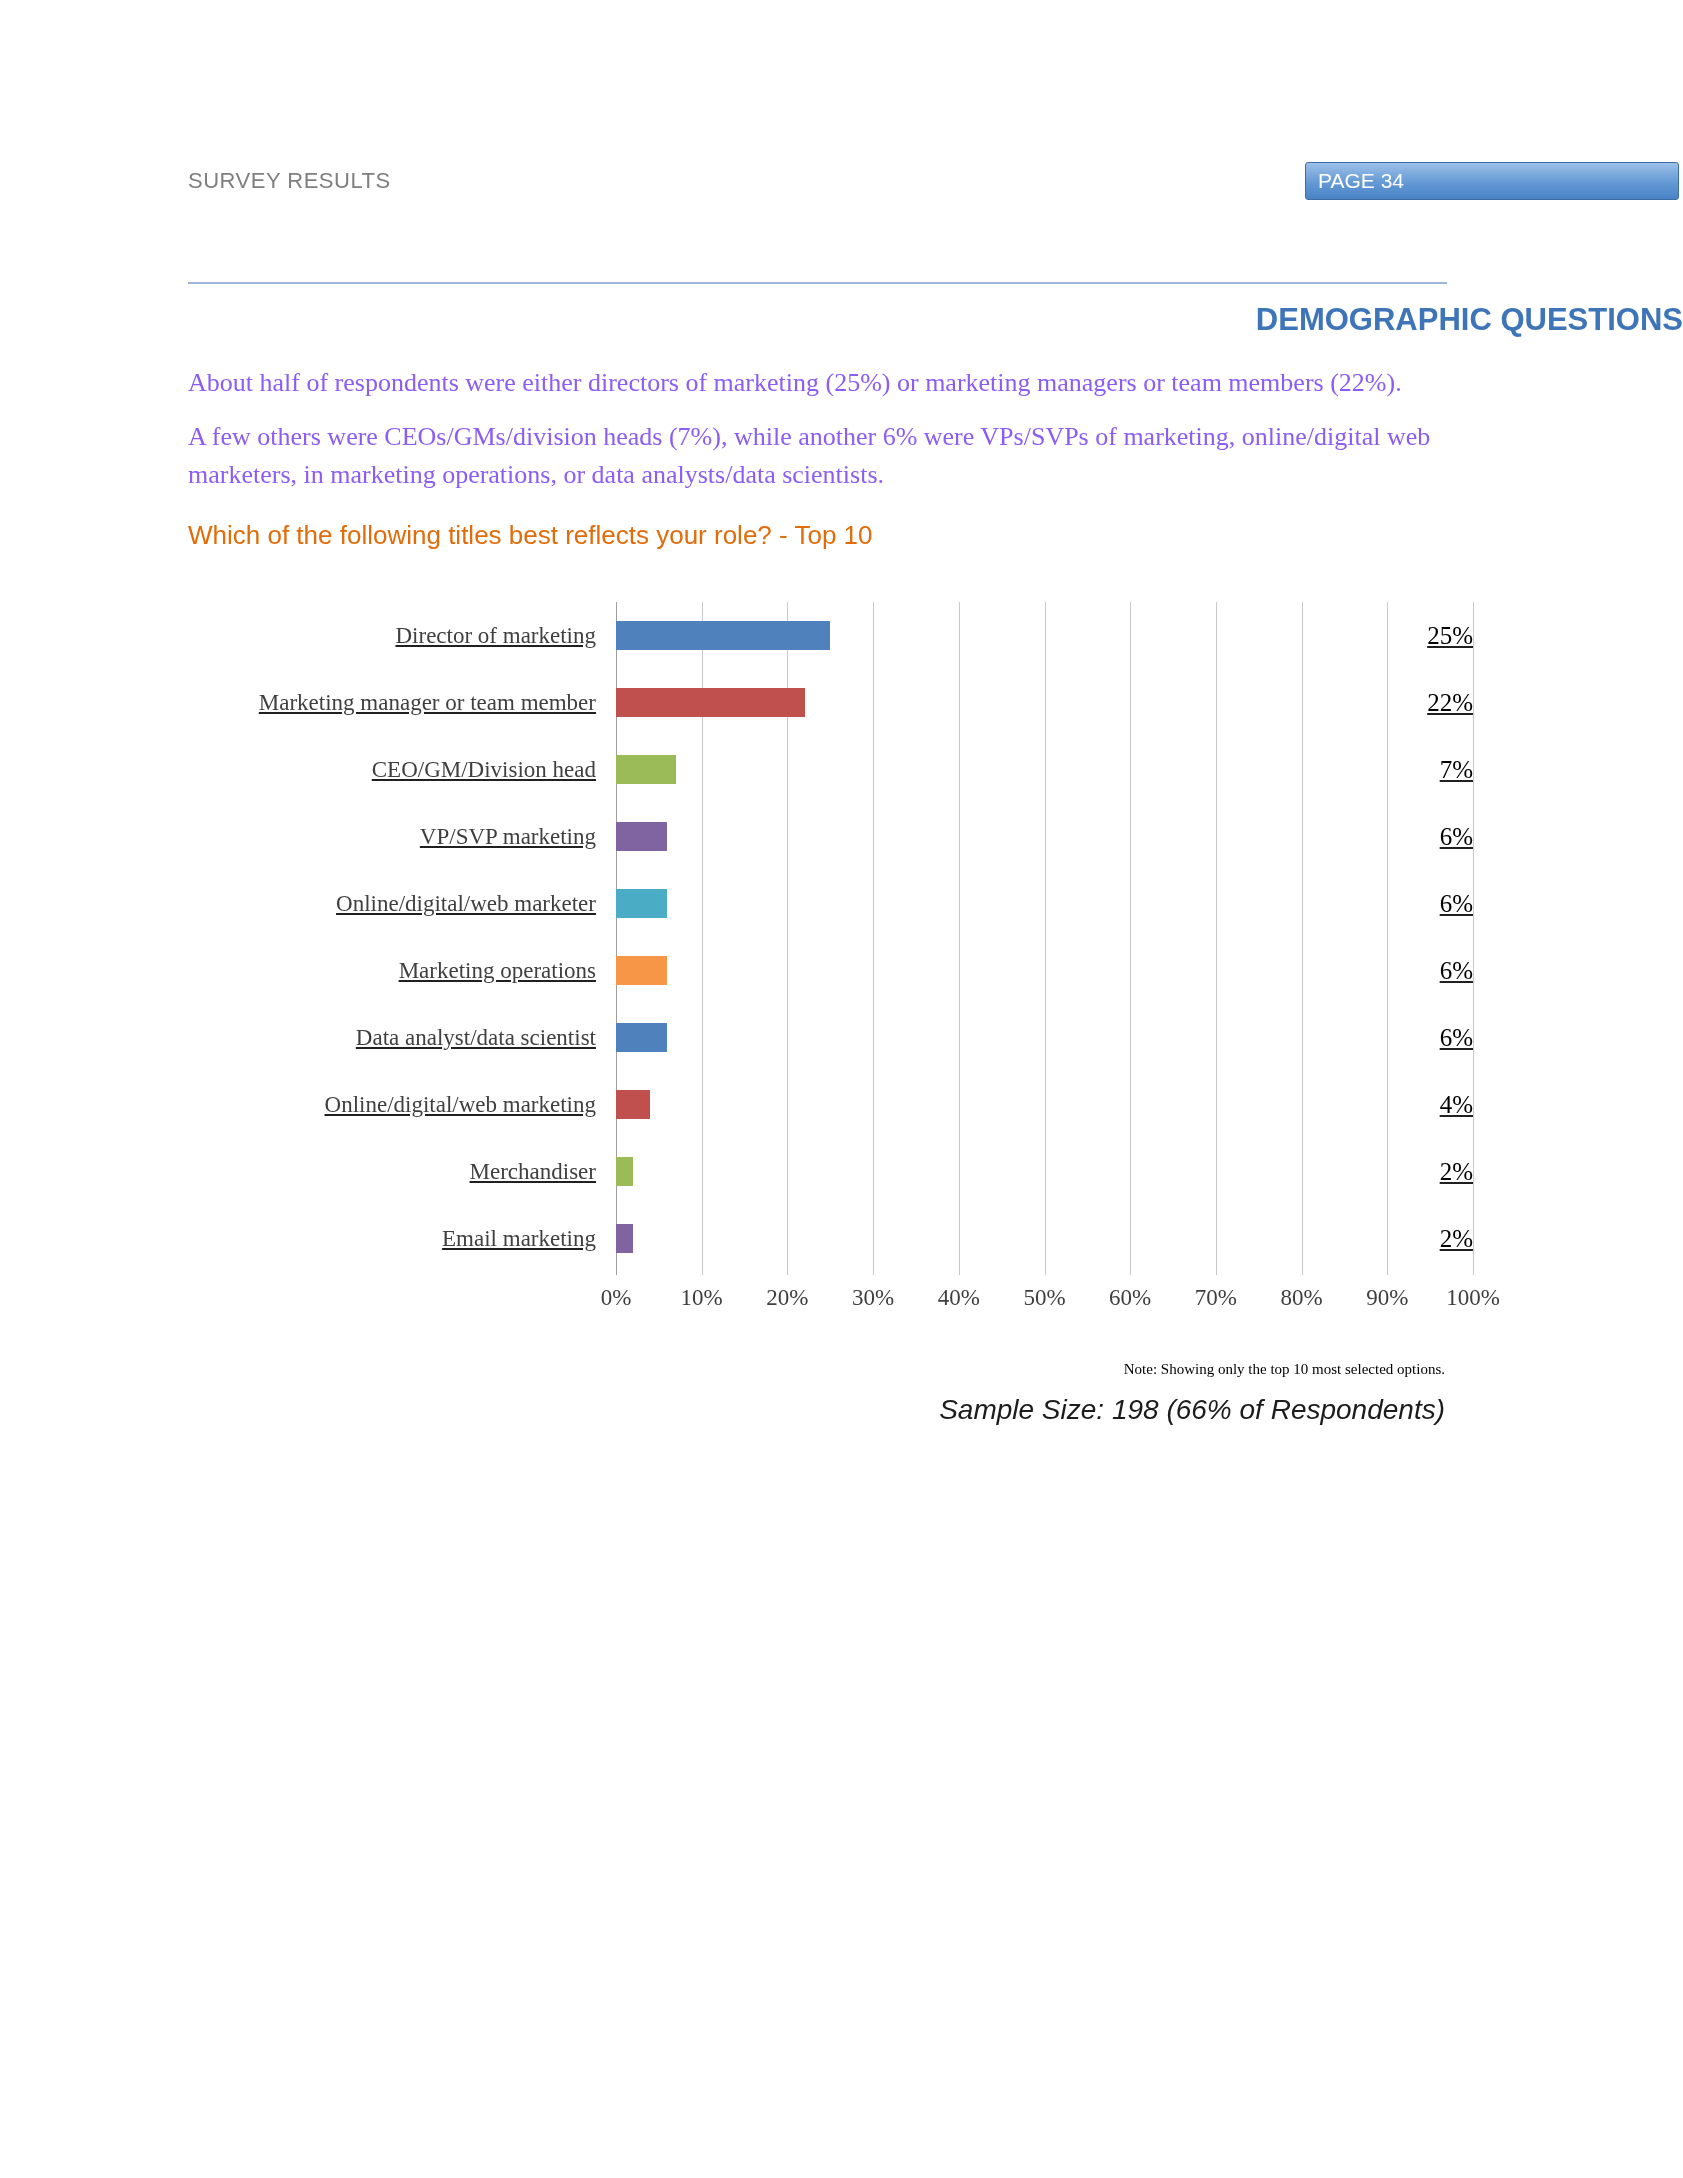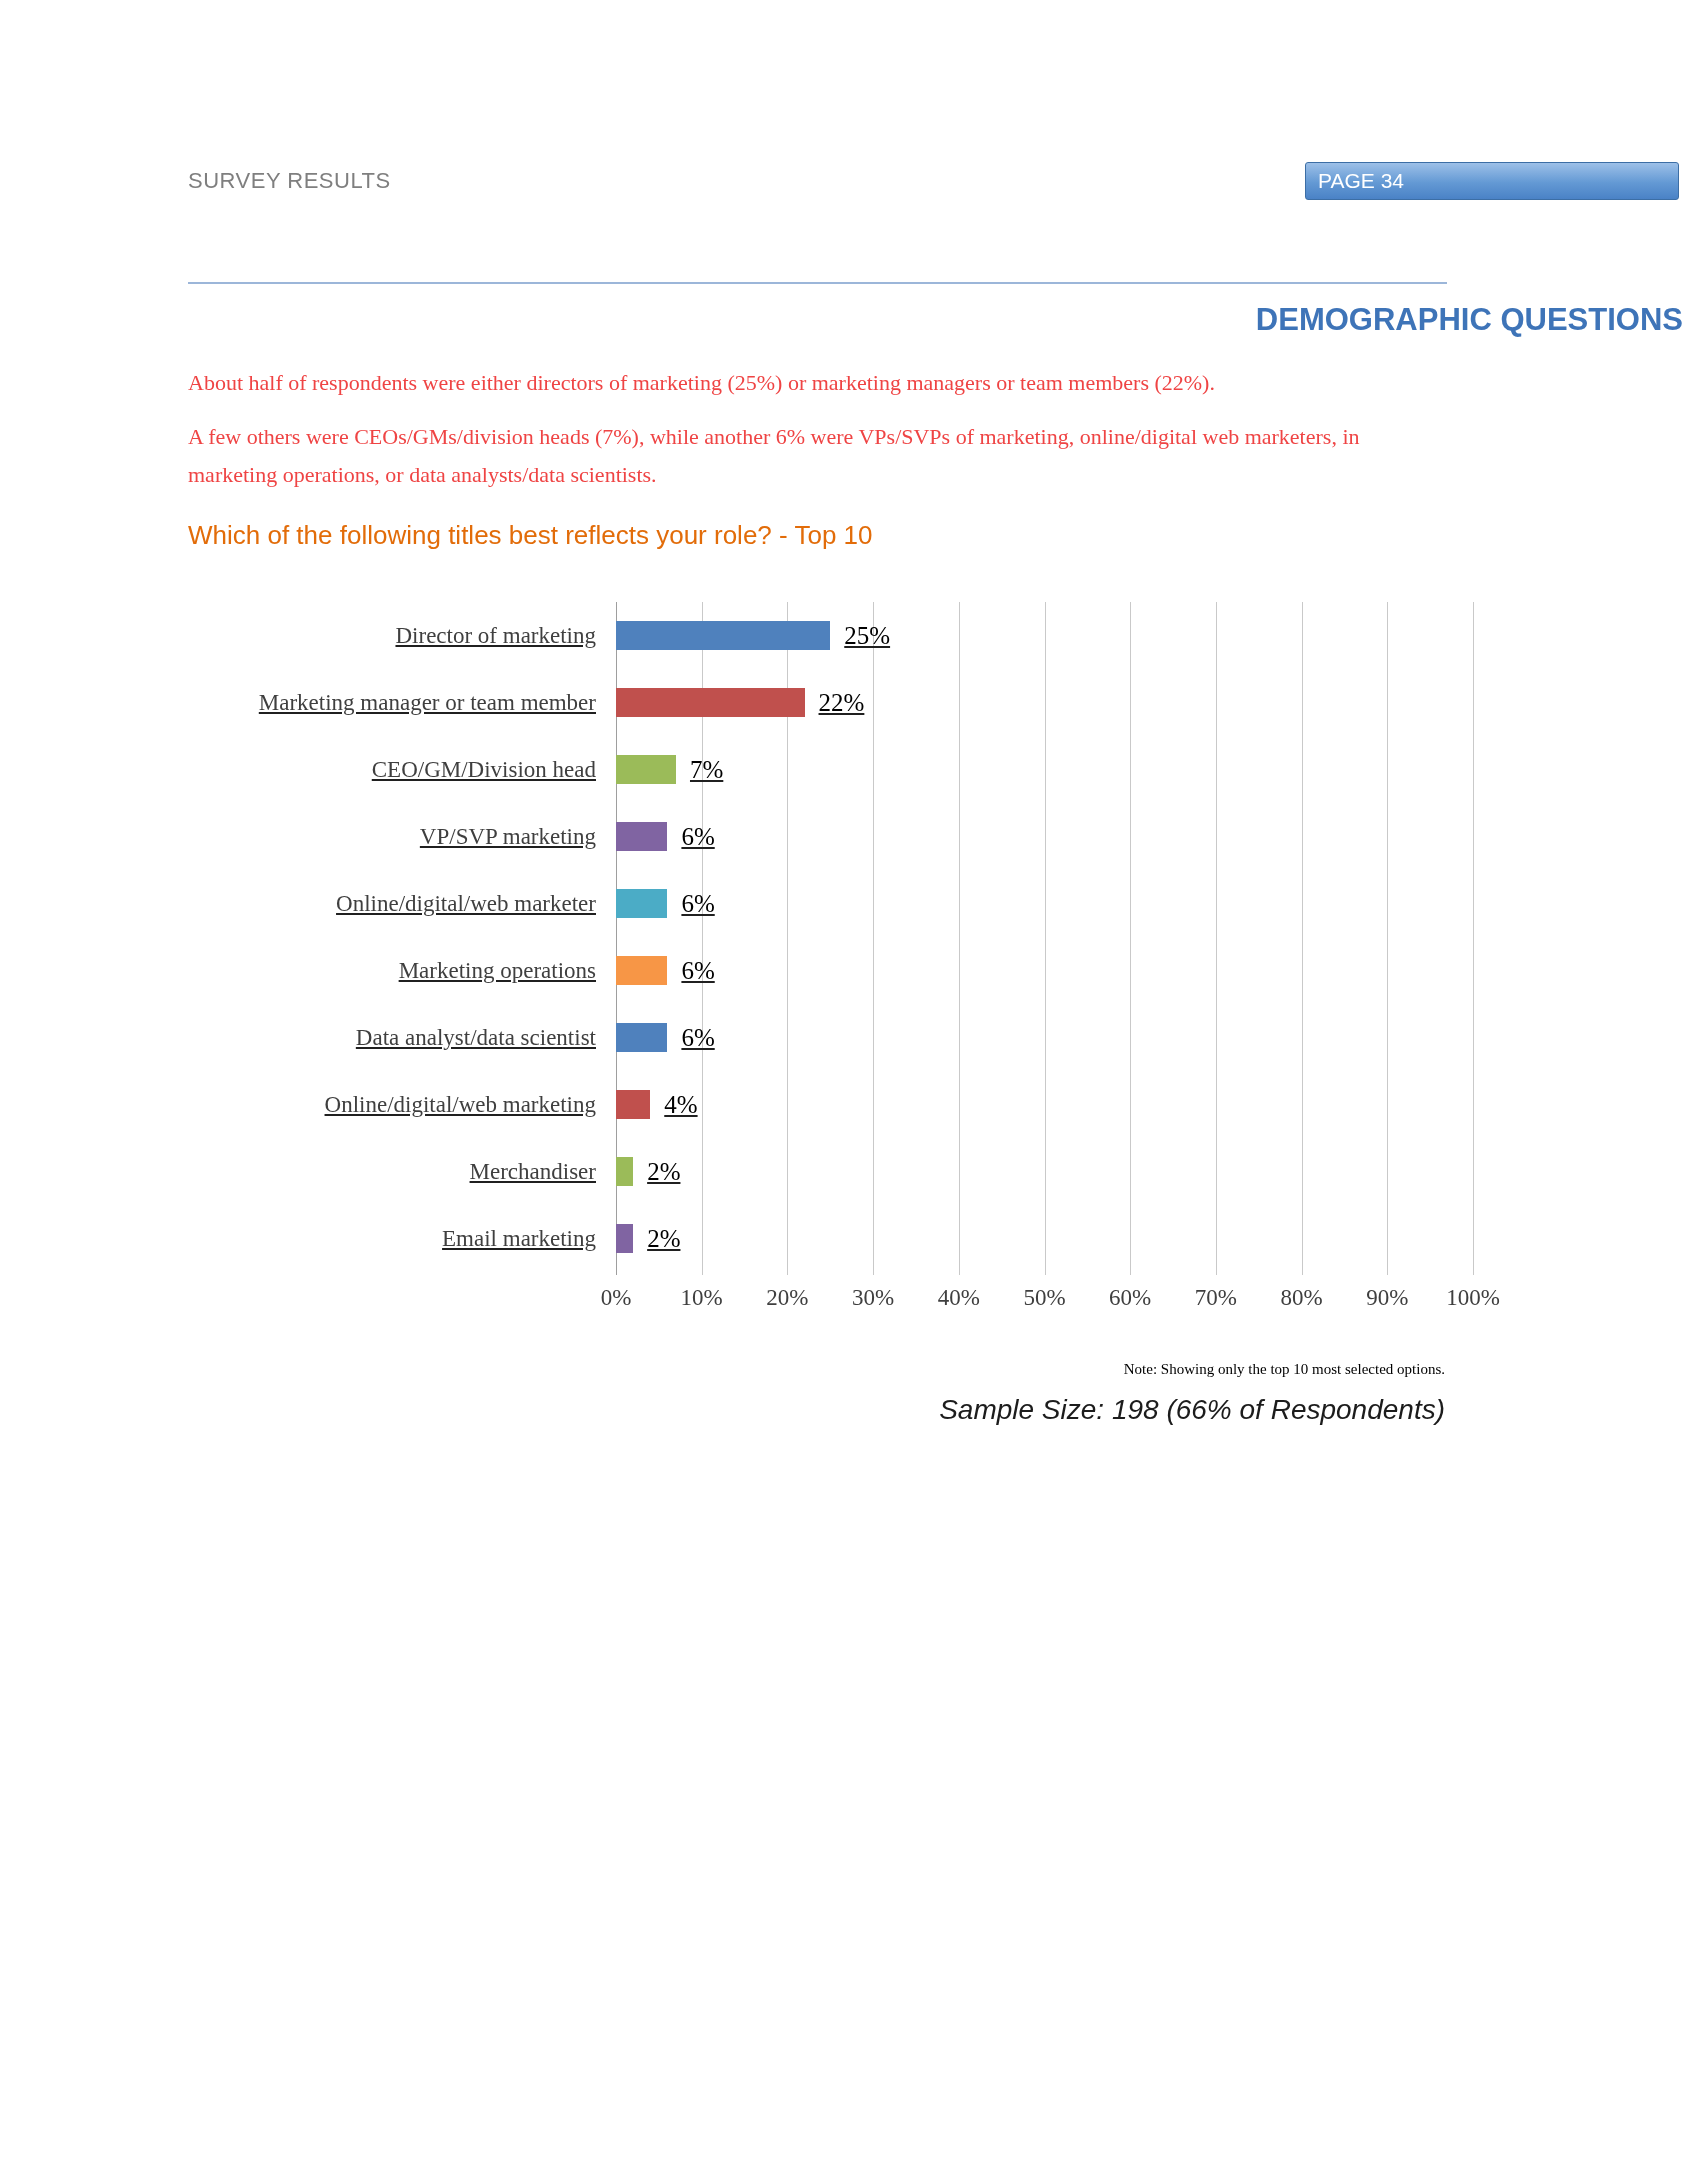--- a/index.html
+++ b/index.html
@@ -35,21 +35,21 @@
     margin:81px 0 0 188px; width:1259px; height:2px; background:#9CB6D9;
   }
   .h1 {
     margin:18px 0 0 188px;
     font-family:"Liberation Sans", sans-serif;
     font-size:31px; font-weight:bold; color:#3E74B8;text-align:right;
   }
   
   .para {
     margin:26px 238px 0 188px;
-    font-size:22px; line-height:38px; color:#ef4444;
+    font-size:26px; line-height:38px; color:#8b5cf6;
   }
   .para + .para { margin-top:16px; }
   .question {
     margin:26px 238px 0 188px;
     font-family:"Liberation Sans", sans-serif;
     font-size:26px; color:#E26C09;
   }
   
   .chart { position:relative; margin:51px 0 0 188px; width:1285px; }
   .plot-wrap { position:relative; width:1285px; height:673px; }
@@ -59,21 +59,21 @@
   .gridline {
     position:absolute; top:0; bottom:0; width:1px; background:#C9C9C9;
   }
   .gridline.axisline { background:#9E9E9E; }
   .rows { position:relative; z-index:1; }
   .crow { display:flex; align-items:center; height:67px;text-decoration:underline; }
   .cat {
     width:428px; padding-right:20px; text-align:right;
     font-size:23px; color:#3F3F3F;
   }
-  .track { position:relative; width:857px; height:100%; display:flex; align-items:center; }
+  .track { position:relative; width:857px; height:100%; display:flex; align-items:center;justify-content:space-between; }
   .bar { height:29px; flex-shrink:0; }
   .val { margin-left:14px; font-size:25px; color:#000000; white-space:nowrap; }
   .ticks { position:relative; margin-left:428px; width:857px; height:46px; }
   .tick {
     position:absolute; top:10px; transform:translateX(-50%);
     font-size:23px; color:#3F3F3F; white-space:nowrap;
   }
   
   .note {
     margin:40px 238px 0 188px; text-align:right;

